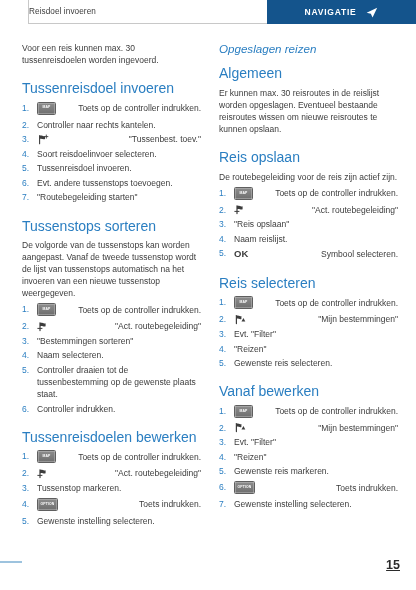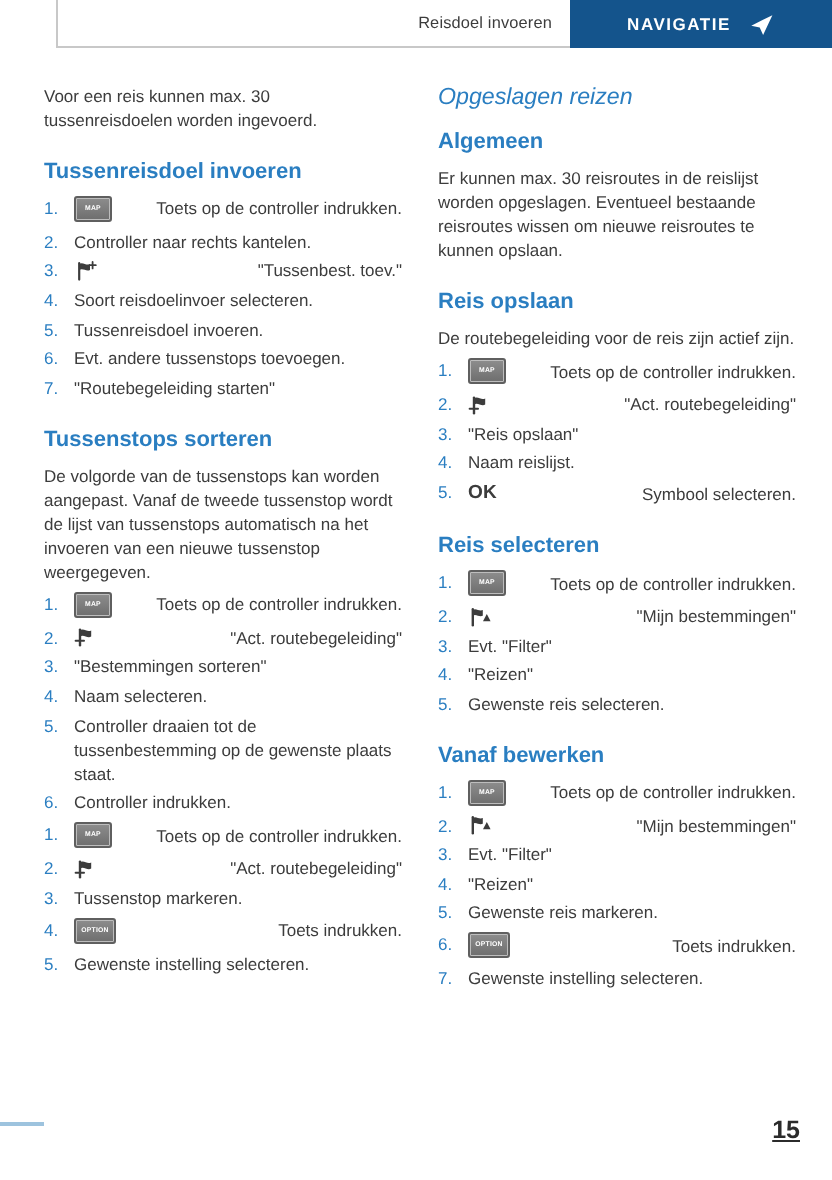--- a/index.html
+++ b/index.html
@@ -28,28 +28,28 @@
   }
   .header-breadcrumb {
     flex: 1 1 auto;
     border: 1px solid #c8c8c8;
     border-top: none;
     border-left: 1px solid #c8c8c8;
     border-right: none;
     background: #ffffff;
     display: flex;
     align-items: center;
-    justify-content: flex-end;
+    justify-content: flex-start;
     padding-right: 9px;
     font-size: 8.2px;
     color: #3c3c3c;
     letter-spacing: 0.01em;
   }
   .header-section {
-    width: 131px;
+    width: 149px;
     background: #14548c;
     color: #ffffff;
     display: flex;
     align-items: center;
     justify-content: center;
     gap: 9px;
     font-size: 8.5px;
     font-weight: bold;
     letter-spacing: 0.09em;
   }
@@ -83,22 +83,22 @@
   
   h1.sec-title {
     font-size: 11.6px;
     font-weight: normal;
     color: #2a7ec1;
     margin: 0 0 9px 0;
     line-height: 1.25;
     font-style: italic;
   }
   h2.sub-title {
-    font-size: 11px;
-    font-weight: bold;
+    font-size: 14px;
+    font-weight: normal;
     color: #2a7ec1;
     margin: 14px 0 4px 0;
     line-height: 1.25;
   }
   h2.sub-title.first {
     margin-top: 0;
   }
   p.body-text {
     font-size: 8.5px;
     line-height: 1.42;
@@ -279,20 +279,21 @@
             </span>
             <span>"Act. routebegeleiding"</span>
           </span>
         </li>
         <li><span>"Bestemmingen sorteren"</span></li>
         <li><span>Naam selecteren.</span></li>
         <li><span>Controller draaien tot de tussenbestemming op de gewenste plaats staat.</span></li>
         <li><span>Controller indrukken.</span></li>
       </ol>
 
+      <h2 class="sub-title">Tussenreisdoelen bewerken</h2>
       <ol class="steps">
         <li class="has-key">
           <span class="step-row">
             <span class="keycap map">MAP</span>
             <span>Toets op de controller indrukken.</span>
           </span>
         </li>
         <li>
           <span class="step-row">
             <span class="sym">

